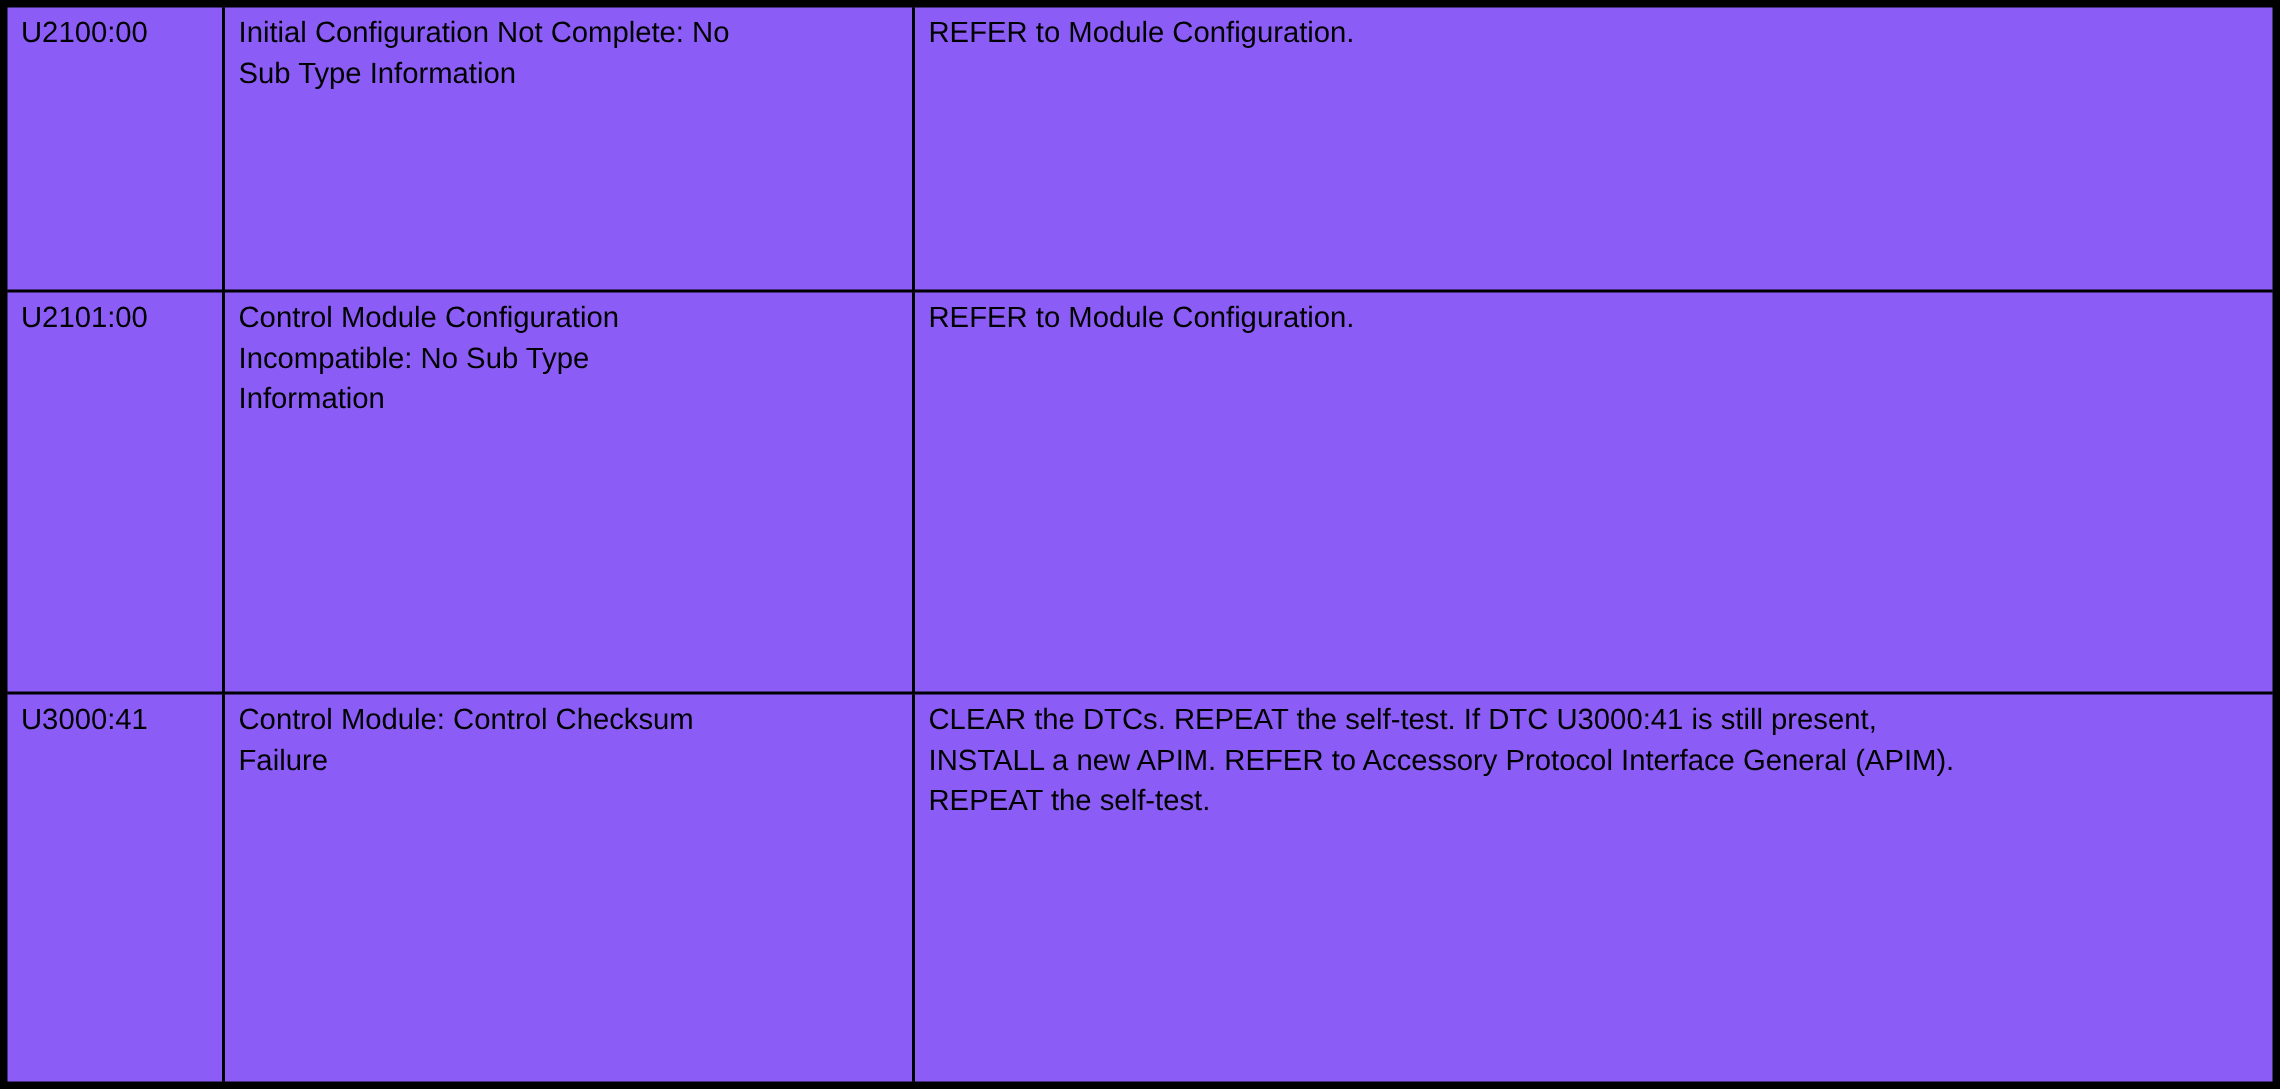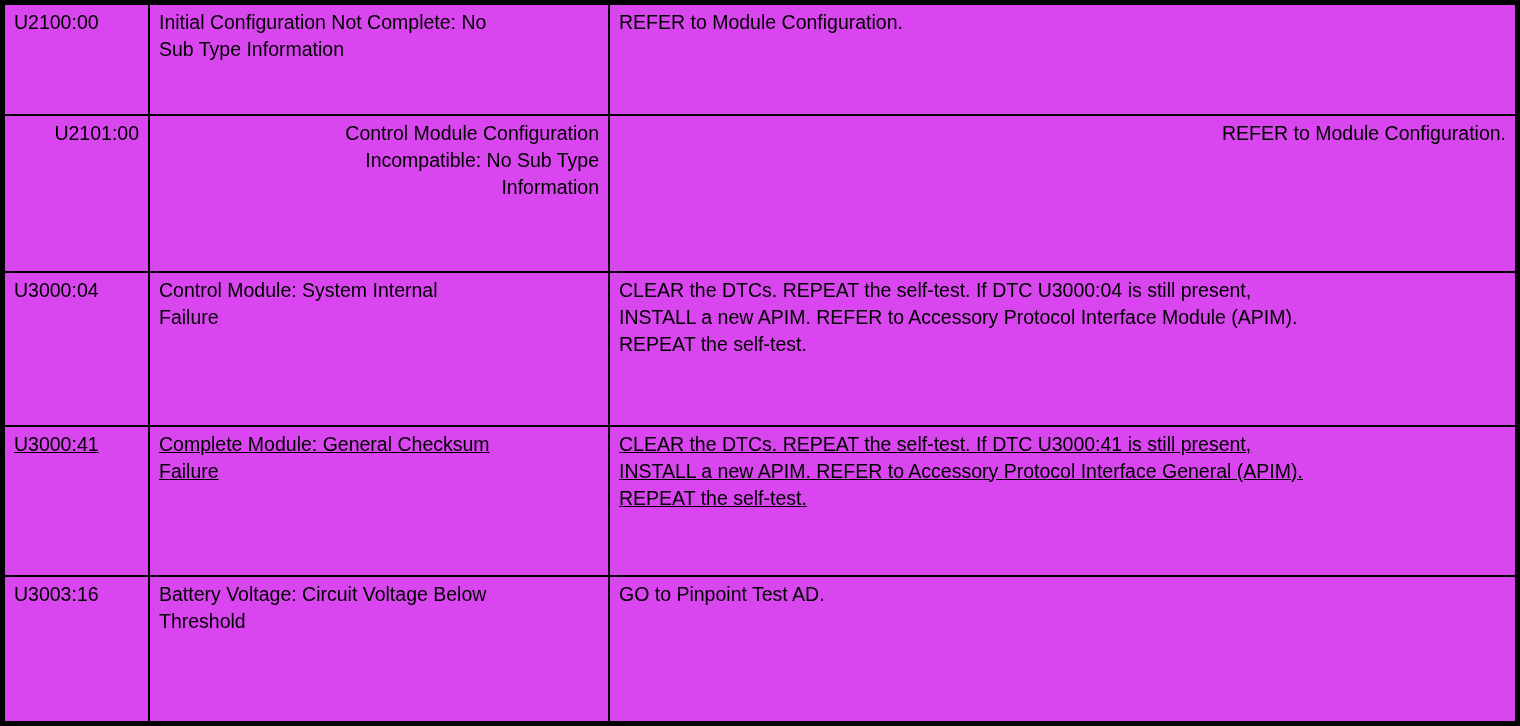--- a/index.html
+++ b/index.html
@@ -15,38 +15,38 @@
   }
   table.dtc-table {
     width: 1520px;
     height: 726px;
     border-collapse: collapse;
     table-layout: fixed;
     font-family: "Liberation Sans", sans-serif;
     font-size: 19.5px;
     line-height: 27px;
     color: #000000;
-    background: #d946ef;
+    background: #8b5cf6;
   }
   table.dtc-table {
     border: 5px solid #000000;
   }
   table.dtc-table td {
     border: 2px solid #000000;
     vertical-align: top;
     padding: 4px 9px 4px 9px;
     white-space: pre-line;
     overflow: hidden;
   }
   td.code-col  { width: 125px; }
   td.desc-col  { width: 440px; }
   td.action-col{ width: auto; }
 
   tr:nth-child(1) { height: 80px; }
-  tr:nth-child(2) { height: 112px; text-align: right; }
+  tr:nth-child(2) { height: 112px; }
   tr:nth-child(3) { height: 109px; }
   tr:nth-child(4) { height: 107px; text-decoration: underline; }
   tr:nth-child(5) { height: 105px; }
   tr:nth-child(6) { height: 42px; }
   tr:nth-child(7) { height: 80px; }
   tr:nth-child(8) { height: 81px; }
 </style>
 </head>
 <body>
 
@@ -60,36 +60,22 @@
         <td class="action-col">REFER to Module Configuration.</td>
       </tr>
       <tr>
         <td class="code-col">U2101:00</td>
         <td class="desc-col">Control Module Configuration
 Incompatible: No Sub Type
 Information</td>
         <td class="action-col">REFER to Module Configuration.</td>
       </tr>
       <tr>
-        <td class="code-col">U3000:04</td>
-        <td class="desc-col">Control Module: System Internal
-Failure</td>
-        <td class="action-col">CLEAR the DTCs. REPEAT the self-test. If DTC U3000:04 is still present,
-INSTALL a new APIM. REFER to Accessory Protocol Interface Module (APIM).
-REPEAT the self-test.</td>
-      </tr>
-      <tr>
         <td class="code-col">U3000:41</td>
-        <td class="desc-col">Complete Module: General Checksum
+        <td class="desc-col">Control Module: Control Checksum
 Failure</td>
         <td class="action-col">CLEAR the DTCs. REPEAT the self-test. If DTC U3000:41 is still present,
 INSTALL a new APIM. REFER to Accessory Protocol Interface General (APIM).
 REPEAT the self-test.</td>
-      </tr>
-      <tr>
-        <td class="code-col">U3003:16</td>
-        <td class="desc-col">Battery Voltage: Circuit Voltage Below
-Threshold</td>
-        <td class="action-col">GO to Pinpoint Test AD.</td>
       </tr>
     </tbody>
   </table>
 </div>
 
 </body></html>

